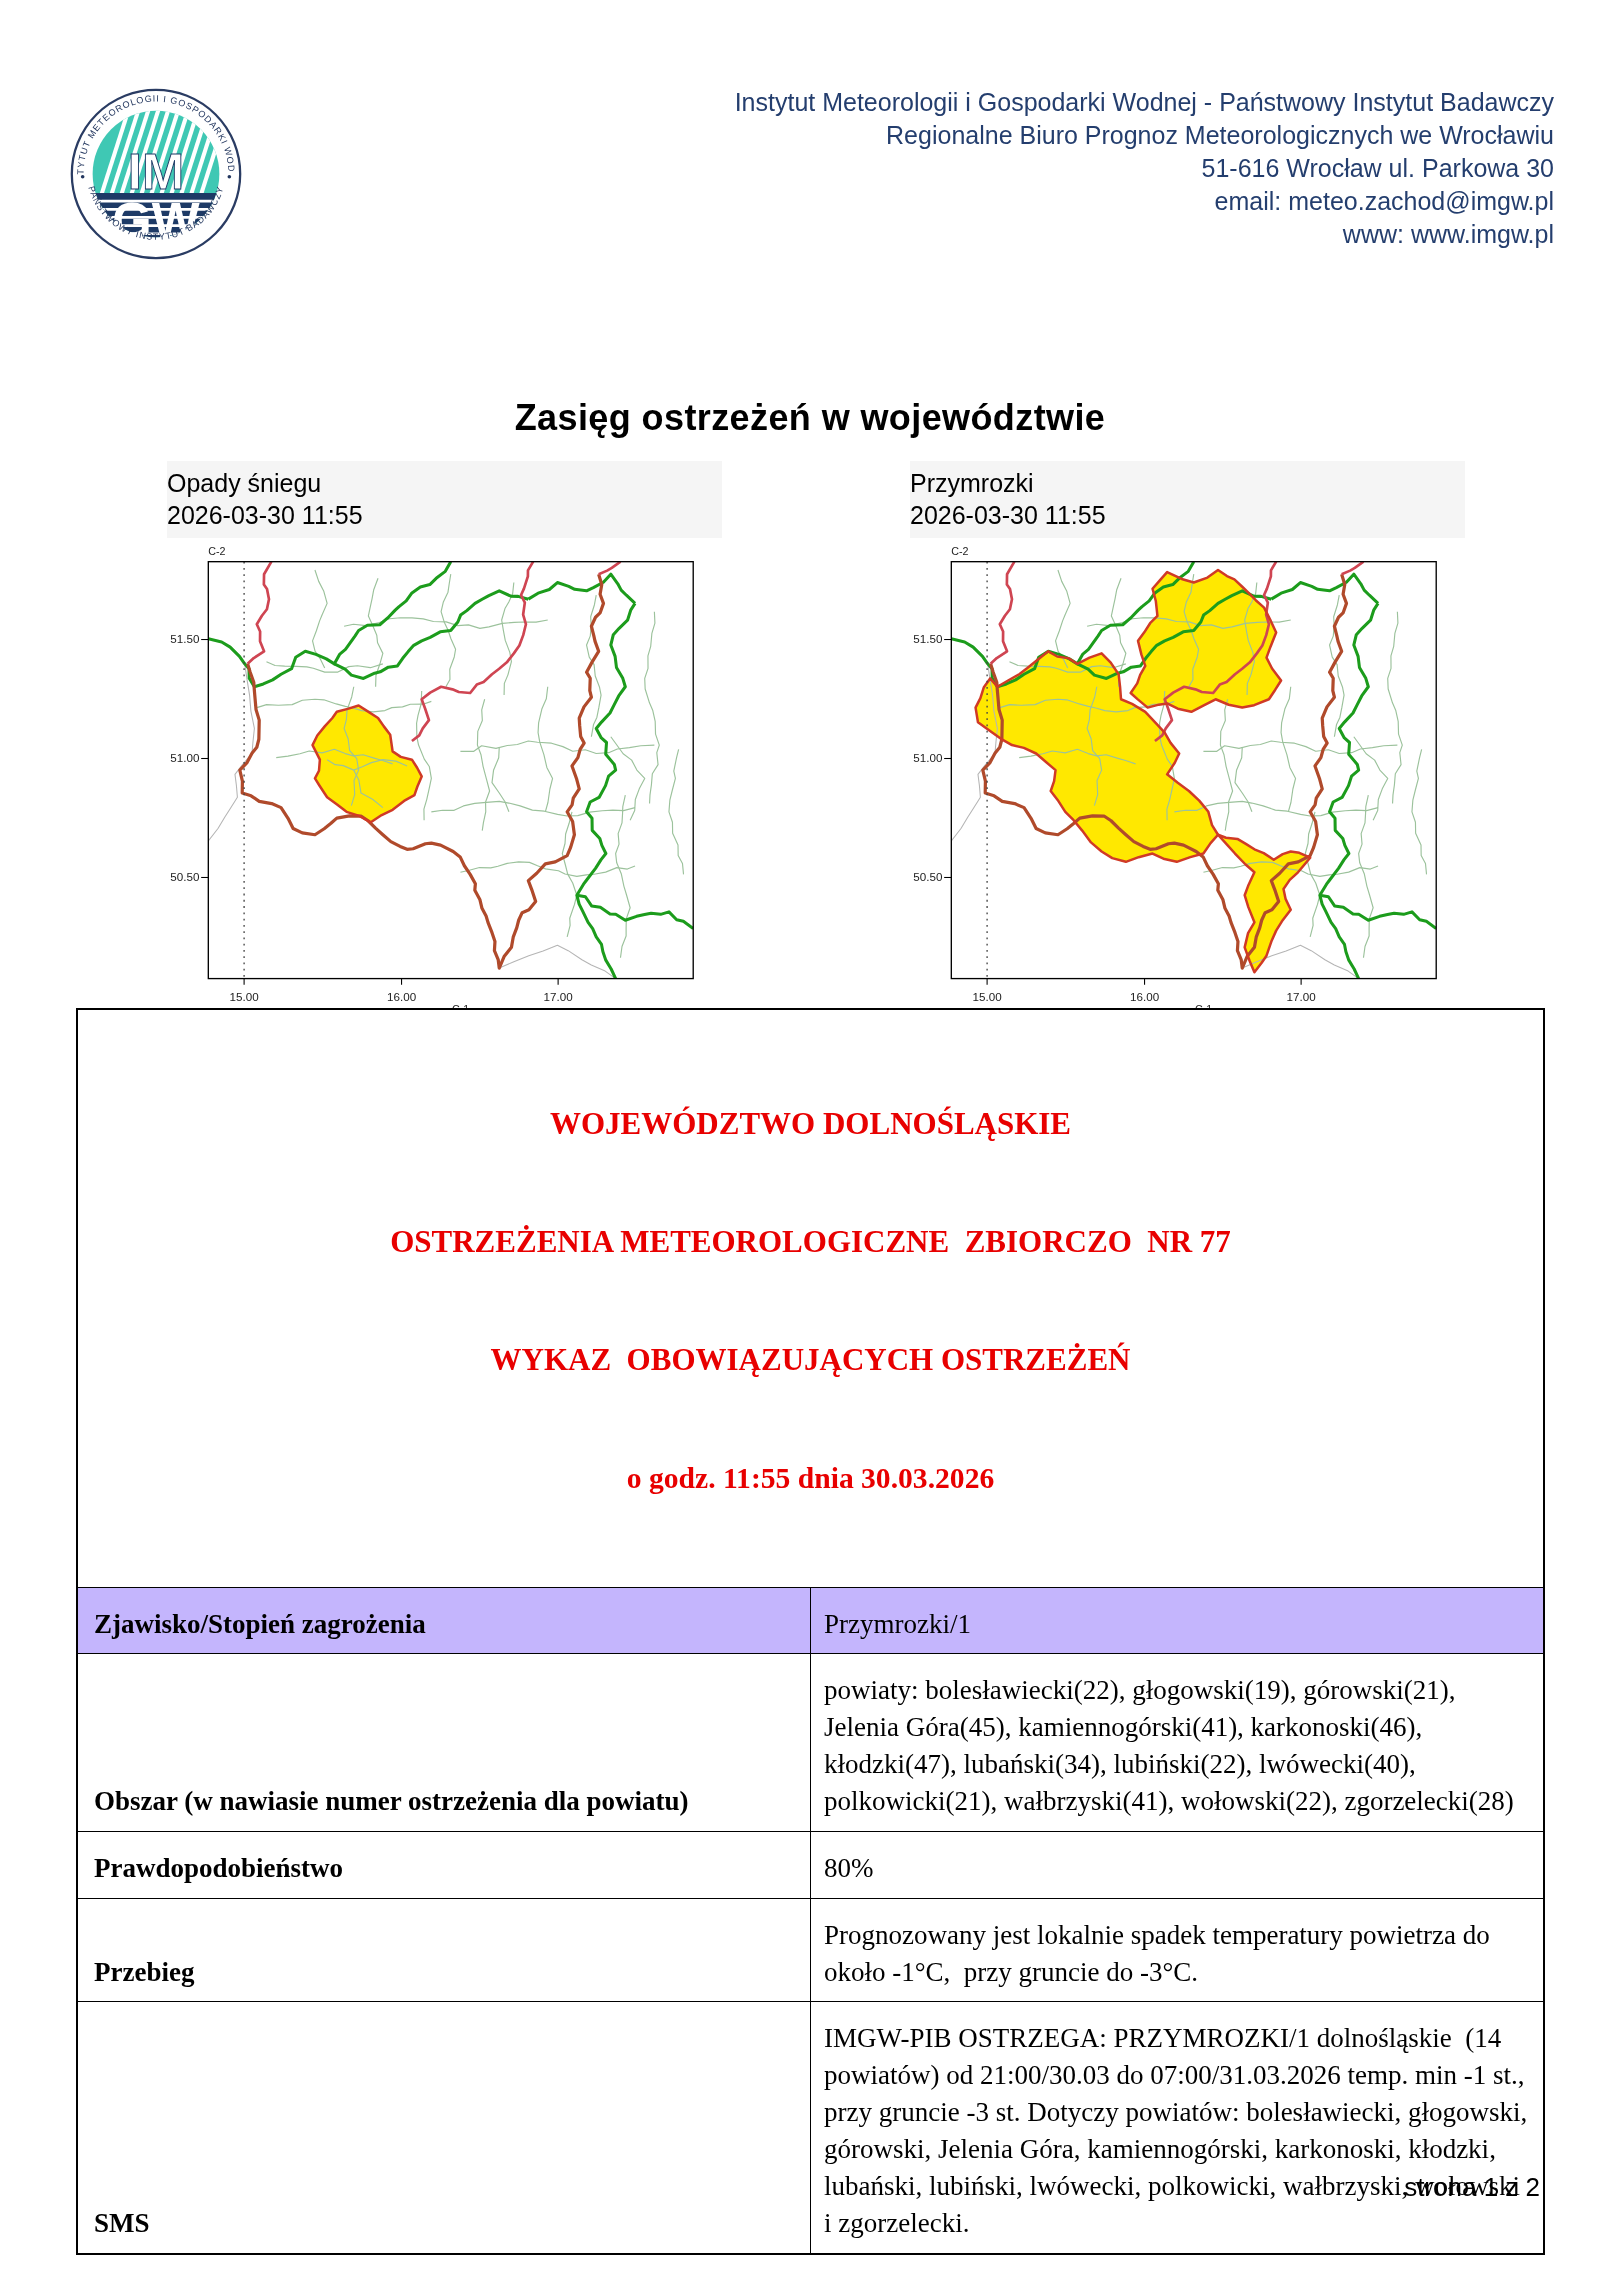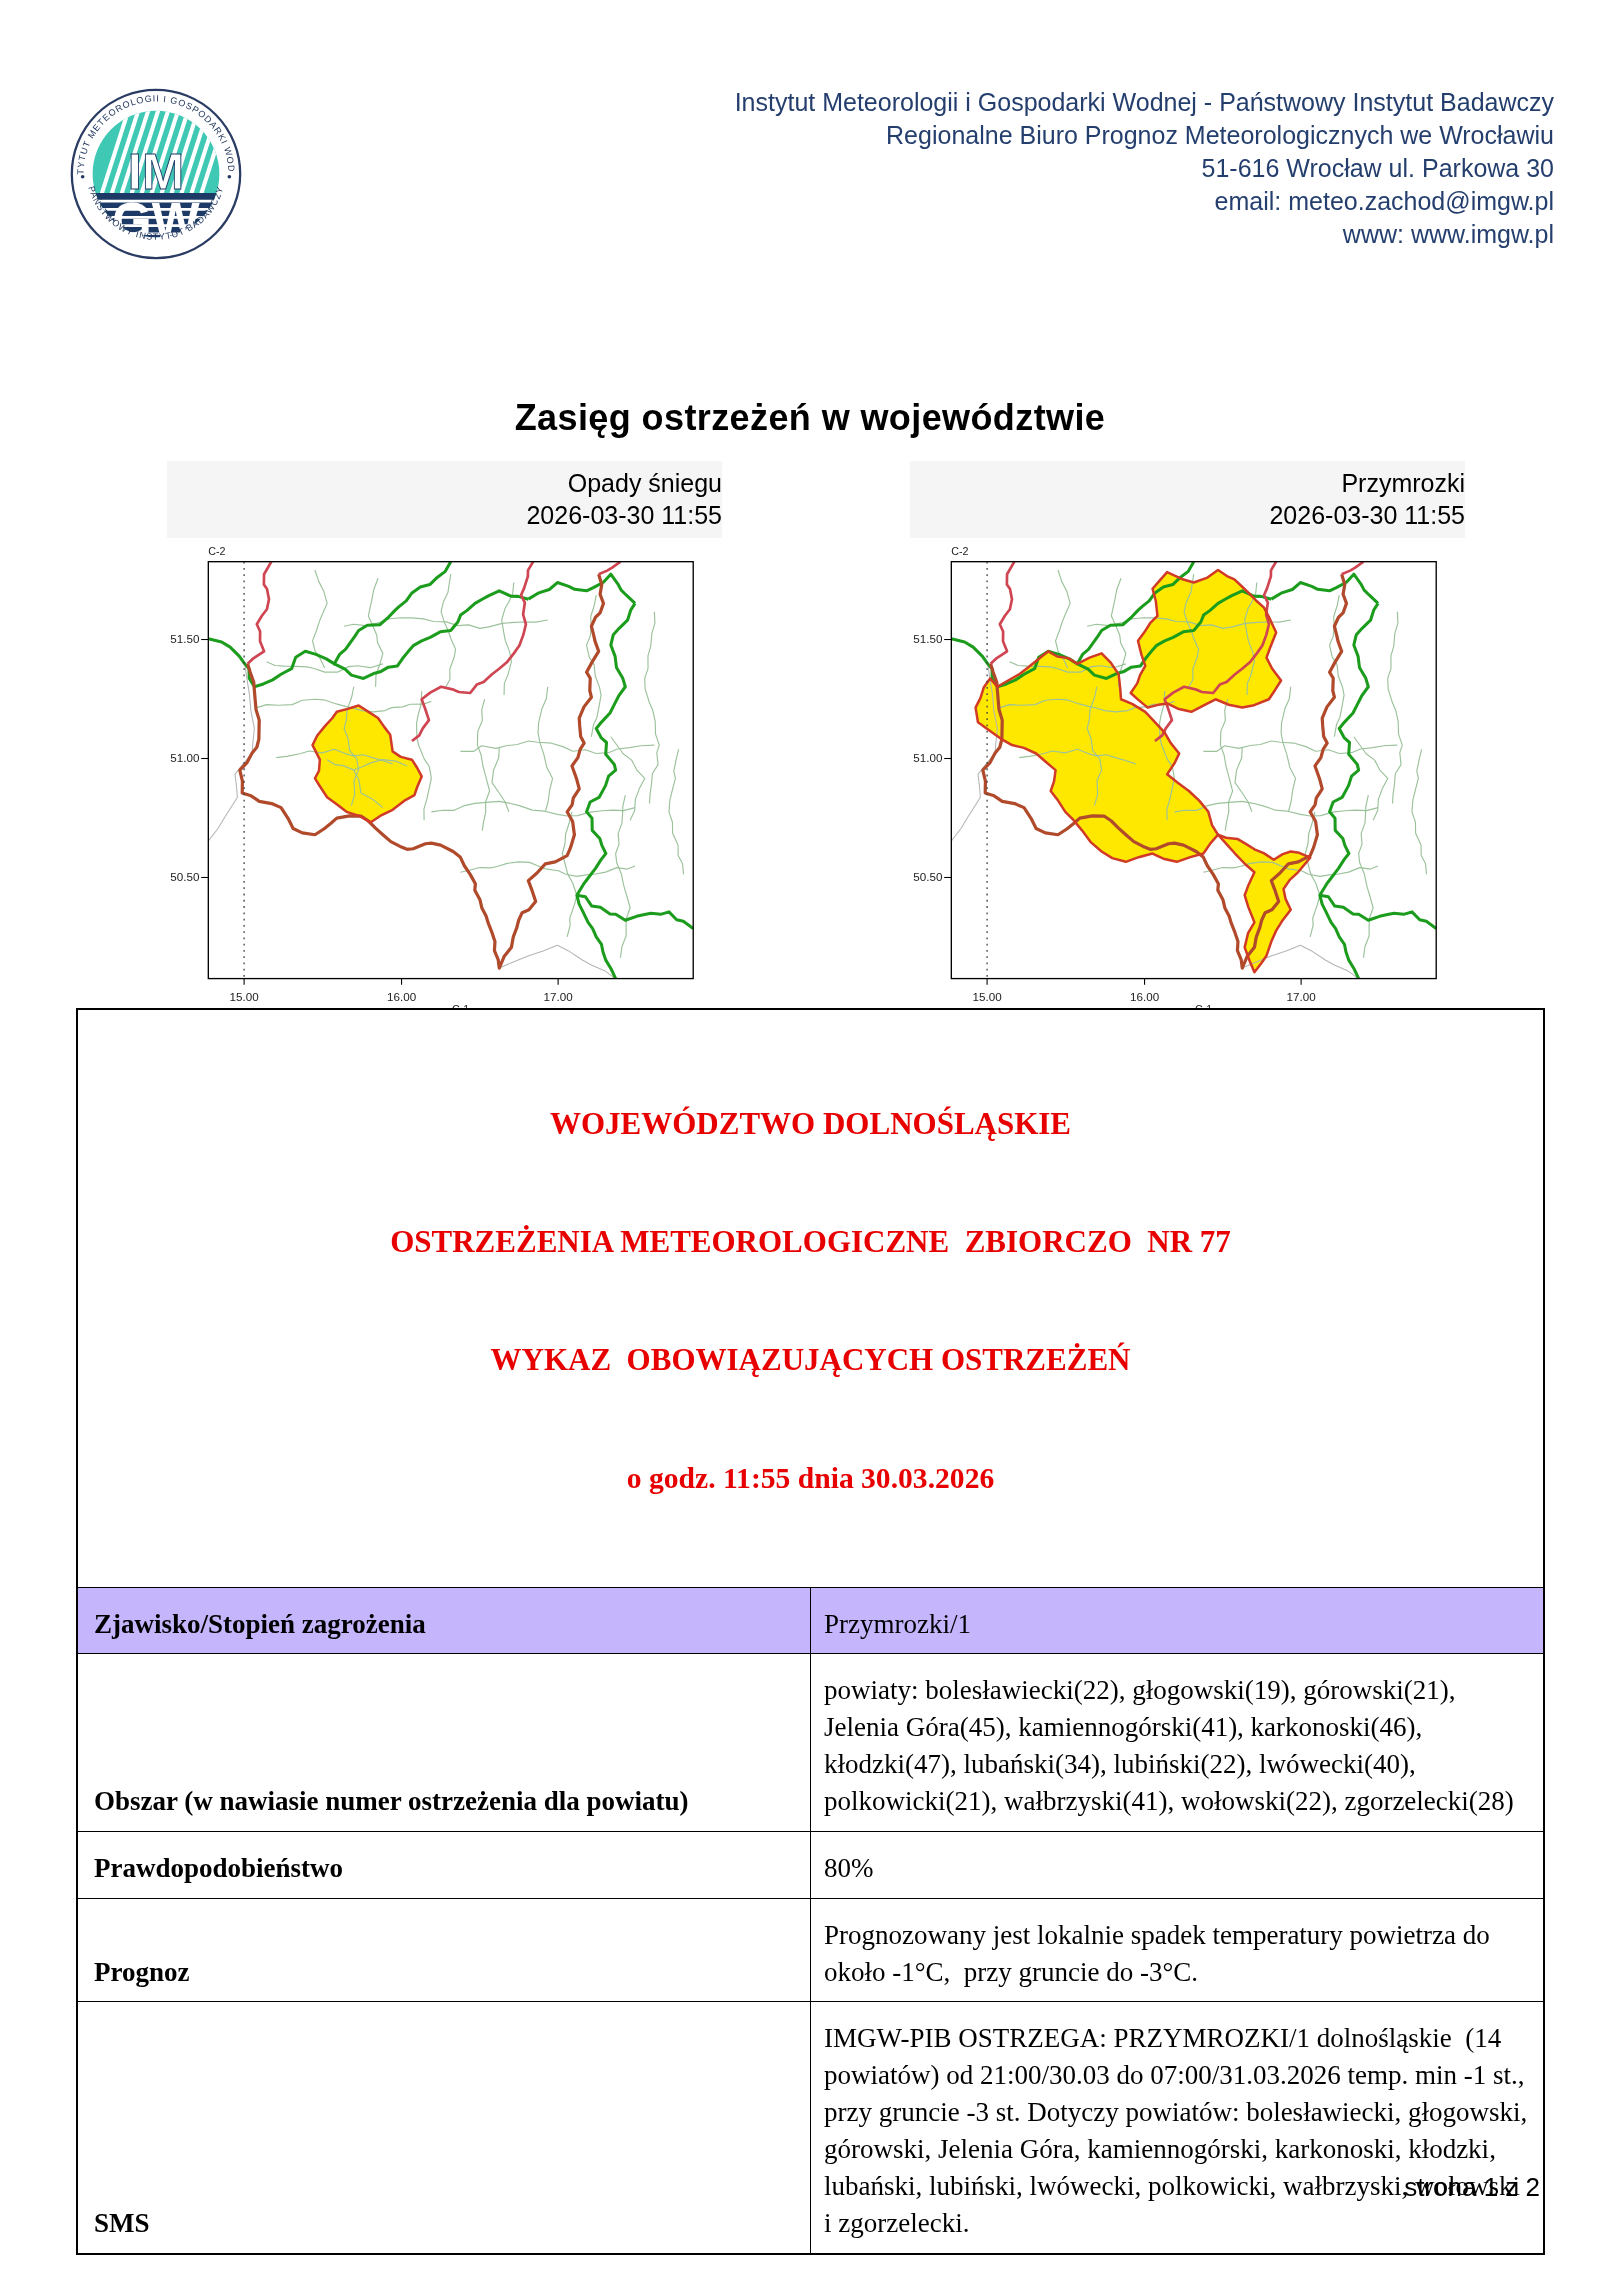--- a/index.html
+++ b/index.html
@@ -17,21 +17,21 @@
   
   .section-title{
     position:absolute;top:397px;left:0;width:100%;text-align:center;
     font-size:36px;color:#000;letter-spacing:0.4px;font-weight:bold;
   }
   
   .map-col{position:absolute;top:461px;width:555px;}
   .map-col.left{left:167px;}
   .map-col.right{left:910px;}
   .map-head{
-    background:#f5f5f5;text-align:right;font-size:25px;line-height:32px;
+    background:#f5f5f5;text-align:left;font-size:25px;line-height:32px;
     padding:6.3px 0 7.2px 0;color:#000;
   }
   .map-svg{display:block;margin-top:3.6px;}
   .map-svg text{font-family:"Liberation Sans",sans-serif;fill:#222;}
   
   .warn-table{
     position:absolute;left:76px;top:1008px;width:1469px;
     border-collapse:collapse;font-family:"Liberation Serif",serif;
     border:2.7px solid #000;table-layout:fixed;
   }
@@ -273,21 +273,21 @@
   </tr>
   <tr>
     <td class="lbl">Obszar (w nawiasie numer ostrzeżenia dla powiatu)</td>
     <td class="val">powiaty: bolesławiecki(22), głogowski(19), górowski(21), Jelenia Góra(45), kamiennogórski(41), karkonoski(46), kłodzki(47), lubański(34), lubiński(22), lwówecki(40), polkowicki(21), wałbrzyski(41), wołowski(22), zgorzelecki(28)</td>
   </tr>
   <tr>
     <td class="lbl">Prawdopodobieństwo</td>
     <td class="val">80%</td>
   </tr>
   <tr>
-    <td class="lbl">Prognoz</td>
+    <td class="lbl">Przebieg</td>
     <td class="val">Prognozowany jest lokalnie spadek temperatury powietrza do około -1°C,  przy gruncie do -3°C.</td>
   </tr>
   <tr>
     <td class="lbl">SMS</td>
     <td class="val">IMGW-PIB OSTRZEGA: PRZYMROZKI/1 dolnośląskie  (14 powiatów) od 21:00/30.03 do 07:00/31.03.2026 temp. min -1 st., przy gruncie -3 st. Dotyczy powiatów: bolesławiecki, głogowski, górowski, Jelenia Góra, kamiennogórski, karkonoski, kłodzki, lubański, lubiński, lwówecki, polkowicki, wałbrzyski, wołowski i zgorzelecki.</td>
   </tr>
 
 </tbody>
   </table>
 

